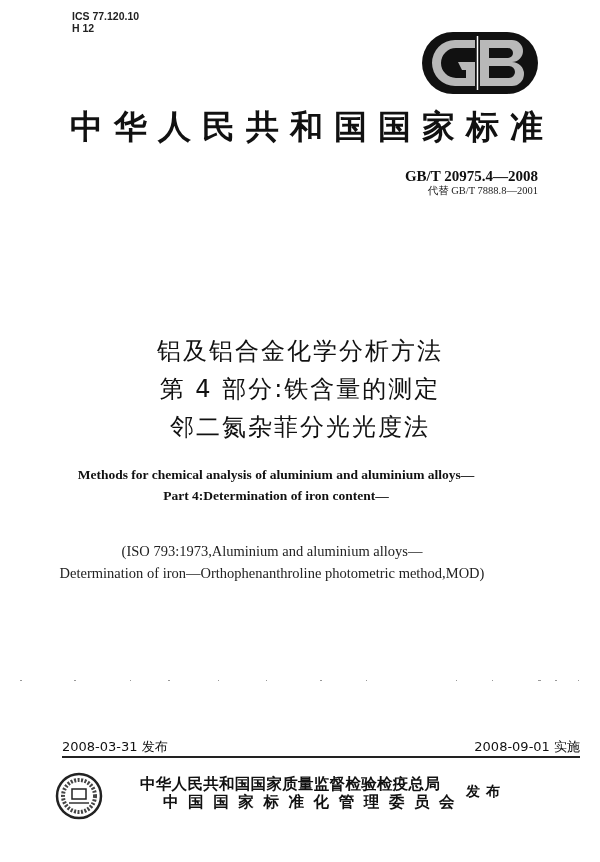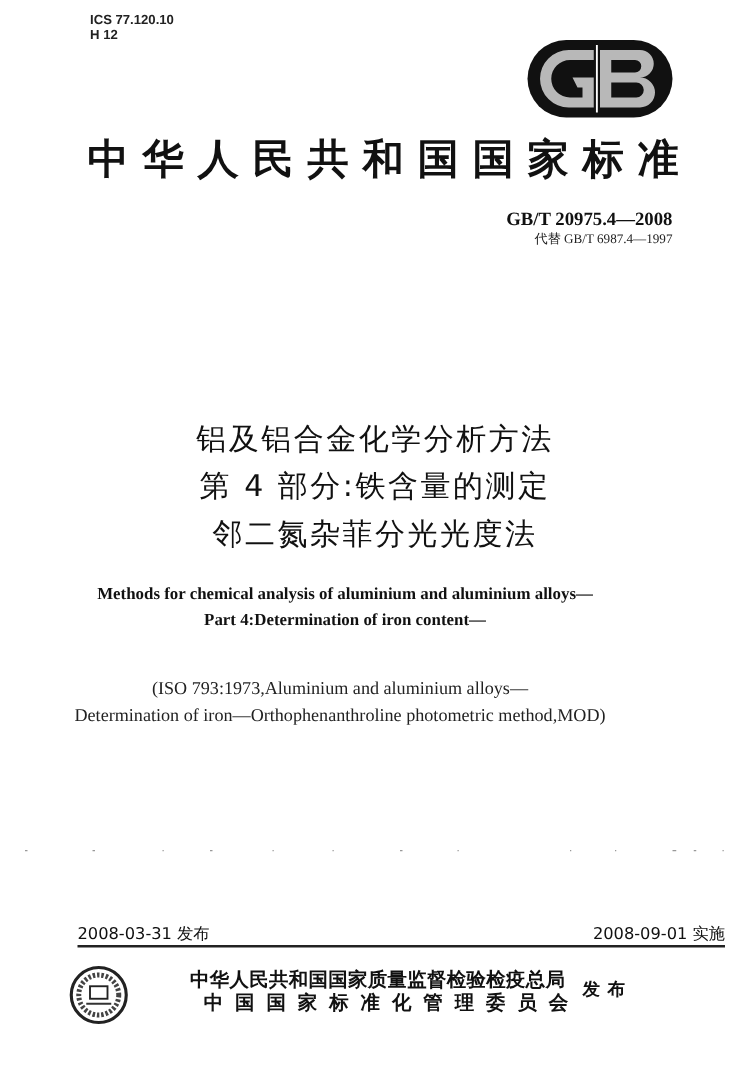--- a/index.html
+++ b/index.html
@@ -44,21 +44,21 @@
     left: 62px; width: 518px; top: 738px;
     display: flex; justify-content: space-between;
     font-family: "DejaVu Sans", sans-serif; font-size: 13px; color: #111;
   }
   .divider { left: 62px; width: 518px; top: 756px; height: 2px; background: #222; }
   .emblem { left: 55px; top: 772px; width: 48px; height: 48px; }
   .issuers {
     left: 140px; top: 775px; font-family: "DejaVu Sans", sans-serif;
     font-weight: bold; font-size: 15.5px; line-height: 18px; color: #111;
   }
-  .issuers .l1 { letter-spacing: 0.3px; white-space: nowrap; text-align: center; }
+  .issuers .l1 { letter-spacing: 0.3px; white-space: nowrap; }
   .issuers .l2 { letter-spacing: 9.6px; white-space: nowrap; margin-left: 23px; }
   .publish {
     left: 466px; top: 783px; font-family: "DejaVu Sans", sans-serif;
     font-weight: bold; font-size: 14px; letter-spacing: 6px; color: #111;
   }
   .specks { left: 0; top: 678px; width: 600px; height: 6px; }
 </style>
 </head>
 <body>
 
@@ -75,21 +75,21 @@
     <path d="M 55 14 L 35 14 A 22 22 0 0 0 35 60 L 55 60 L 55 36 L 38 36 L 42 44 L 46 44 L 46 52 L 36 52 A 14 14 0 0 1 36 22 L 55 22 Z" fill="#b8b8b8"></path>
 
     <path d="M 60 14 L 92 14 A 11 11 0 0 1 92 36 A 12 12 0 0 1 92 60 L 60 60 Z M 69 22 L 69 32 L 88 32 A 5 5 0 0 0 88 22 Z M 69 40 L 69 52 L 89 52 A 6 6 0 0 0 89 40 Z" fill="#b8b8b8"></path>
     <line x1="57.5" y1="10" x2="57.5" y2="64" stroke="#fff" stroke-width="1.5"></line>
   </svg>
 </div>
 
 <div class="abs main-title">中华人民共和国国家标准</div>
 
 <div class="abs std-no">GB/T 20975.4—2008</div>
-<div class="abs std-replace">代替 GB/T 6987.4—1997</div>
+<div class="abs std-replace">代替 GB/T 7888.8—2001</div>
 
 <div class="abs cn-title" style="top:332px;">
   <div>铝及铝合金化学分析方法</div>
   <div>第 4 部分:铁含量的测定</div>
   <div>邻二氮杂菲分光光度法</div>
 </div>
 
 <div class="abs en-title">
   <div>Methods for chemical analysis of aluminium and aluminium alloys—</div>
   <div>Part 4:Determination of iron content—</div>

